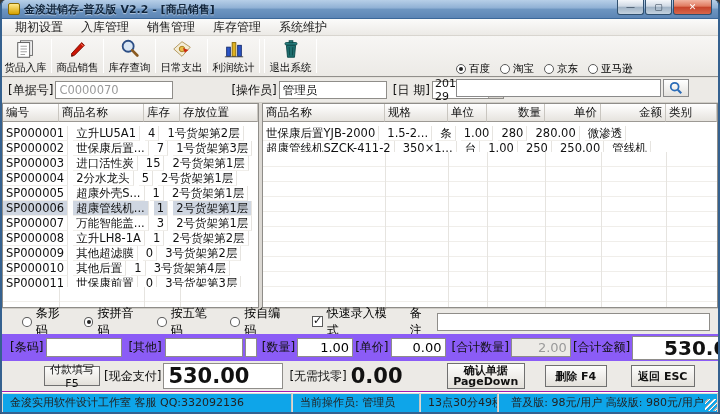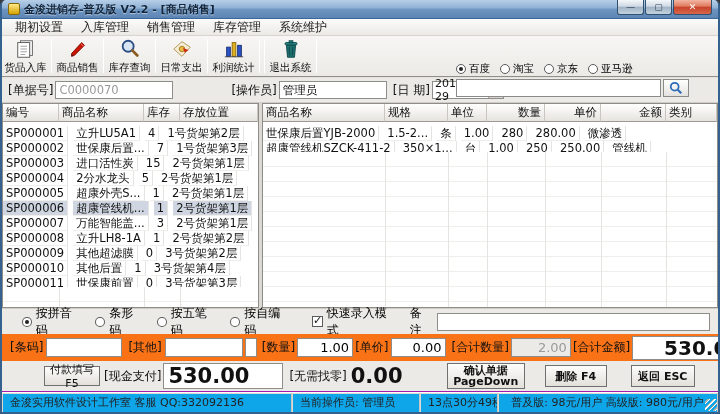--- a/index.html
+++ b/index.html
@@ -92,21 +92,21 @@
   
   .options-row { height:26px; flex:0 0 26px; display:flex; align-items:center; background:#eceae6;
     font-size:12px; padding-left:20px; border-top:1px solid #d0cdc7; }
   .opt { display:flex; align-items:center; gap:4px; margin-right:13px; }
   .checkbox { width:11px; height:11px; border:1px solid #5a5a5a; background:#fff; position:relative; }
   .checkbox.on::after { content:"✓"; position:absolute; left:0px; top:-3px; font-size:11px; font-weight:bold; color:#111; }
   .remark-label { margin-left:auto; margin-right:4px; }
   .remark-input { width:280px; margin-right:8px; }
 
   
-  .fields-row { height:27px; flex:0 0 27px; display:flex; align-items:center; background:#f97316; font-size:12px; padding-left:8px; }
+  .fields-row { height:27px; flex:0 0 27px; display:flex; align-items:center; background:#8b5cf6; font-size:12px; padding-left:8px; }
   .fields-row .sunken { height:19px; }
   .in-barcode { width:76px; margin:0 6px 0 3px; }
   .in-other { width:78px; margin:0 2px 0 3px; }
   .in-mini { width:12px; margin-right:5px; }
   .in-qty { width:56px; margin:0 2px 0 2px; text-align:right; font-size:13px; }
   .in-price { width:55px; margin:0 6px 0 2px; text-align:right; font-size:13px; }
   .in-totqty { width:60px; margin:0 2px 0 2px; text-align:right; font-size:13px; background:#eceae6; color:#9a9a9a; }
   .in-totamt { width:113px; margin-left:2px; text-align:right; font-size:20px; font-weight:bold; height:24px !important; color:#111; }
 
   
@@ -384,26 +384,26 @@
             <span class="td num">250.00</span>
             <span class="td">管线机</span>
           </div>
         </div>
       <div class="filler"></div>
     </div>
   </div>
 
   <div class="options-row">
     <span class="opt">
+      <span class="radio"></span>
+      <span>条形码</span>
+    </span>
+    <span class="opt">
       <span class="radio on"></span>
       <span>按拼音码</span>
-    </span>
-    <span class="opt">
-      <span class="radio"></span>
-      <span>条形码</span>
     </span>
     <span class="opt">
       <span class="radio"></span>
       <span>按五笔码</span>
     </span>
     <span class="opt">
       <span class="radio"></span>
       <span>按自编码</span>
     </span>
     <span class="opt" style="margin-left:8px">

